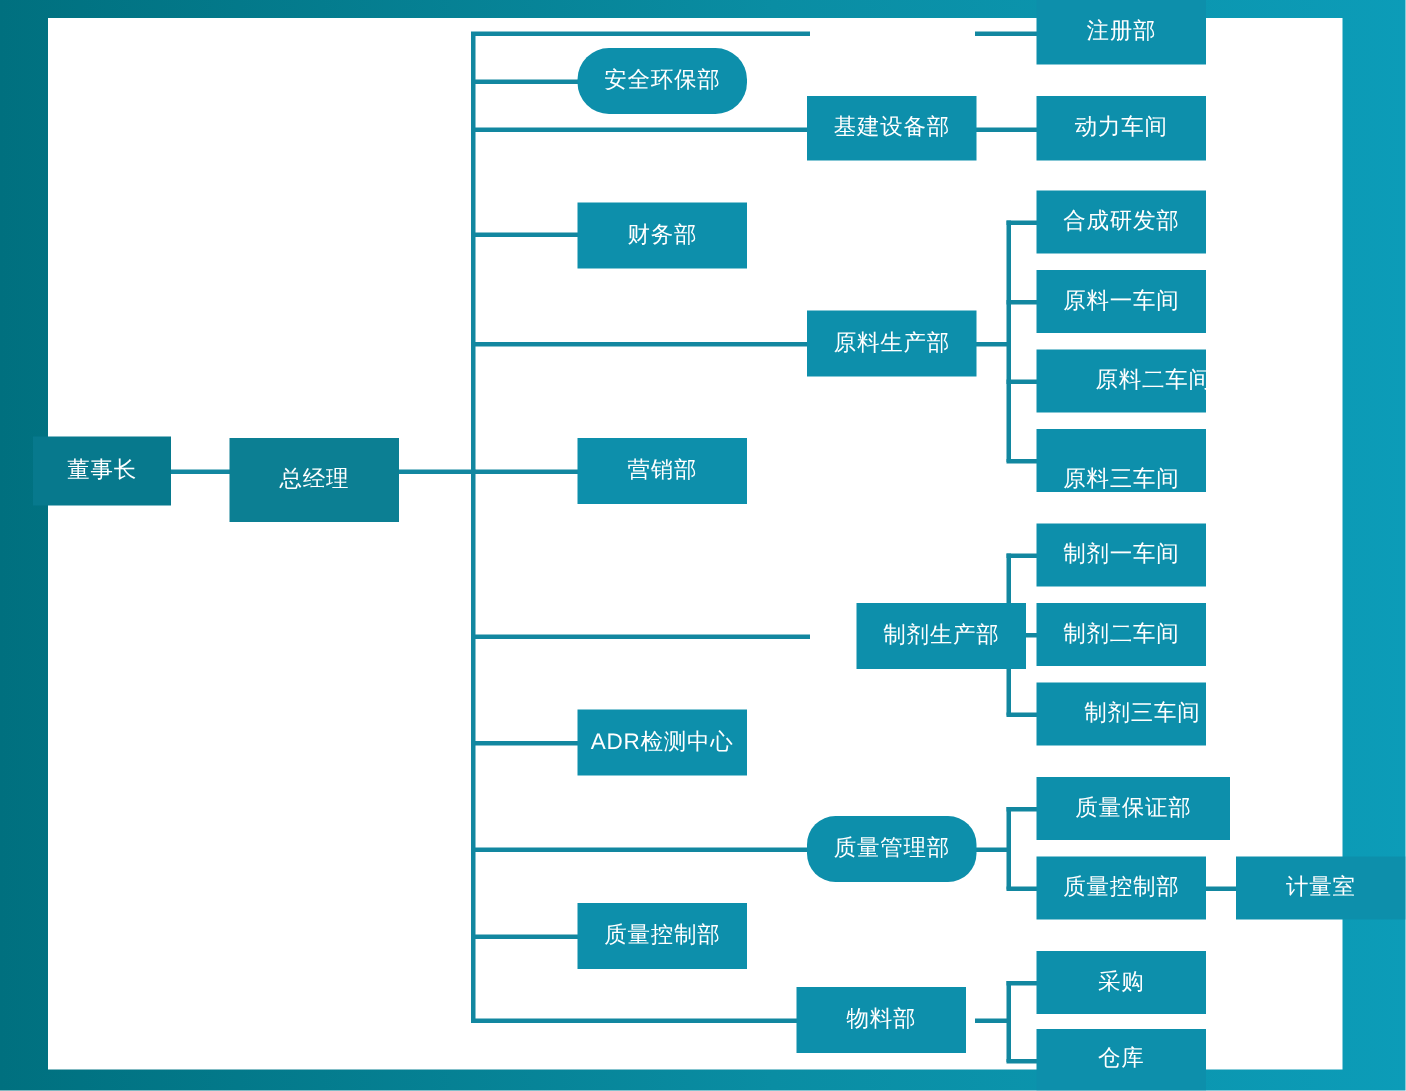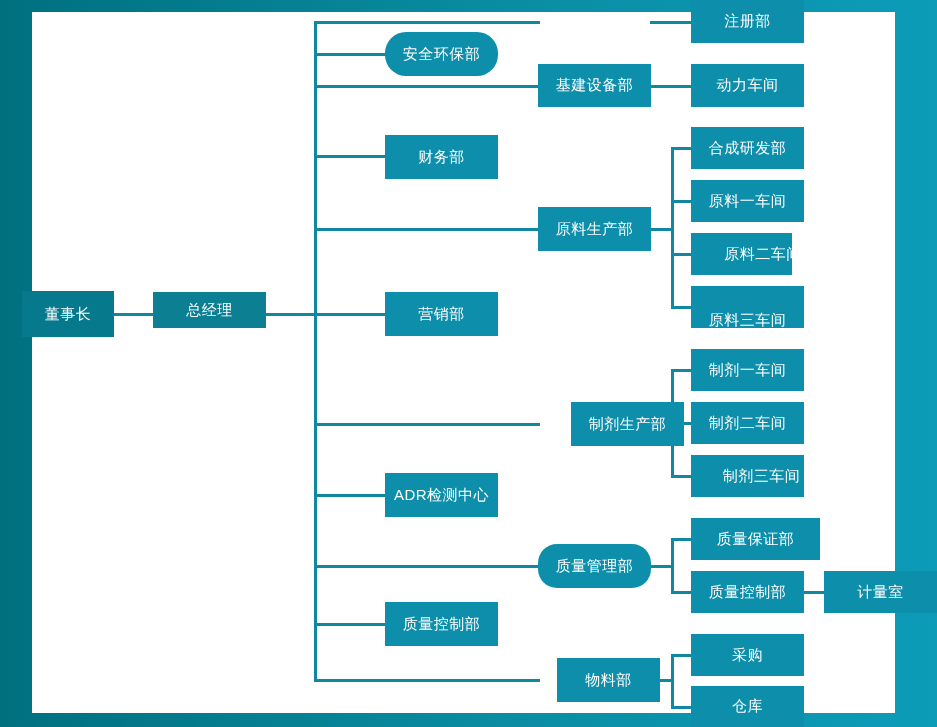--- a/index.html
+++ b/index.html
@@ -118,21 +118,21 @@
 
     <div class="hline" style="left:650px; top:679px; width:24px;"></div>
     <div class="vline" style="left:671px; top:654px; height:54px;"></div>
     <div class="hline" style="left:671px; top:654px; width:22px;"></div>
     <div class="hline" style="left:671px; top:706px; width:22px;"></div>
 
     <div class="node root" style="left:22px; top:291px; width:92px; height:46px;">
       <span>董事长</span>
     </div>
 
-    <div class="node dark" style="left:153px; top:292px; width:113px; height:36px;">
+    <div class="node dark" style="left:153px; top:292px; width:113px; height:56px;">
       <span>总经理</span>
     </div>
 
     <div class="node" style="left:691px; top:0px; width:113px; height:43px;">
       <span>注册部</span>
     </div>
 
     <div class="node" style="left:385px; top:32px; width:113px; height:44px;border-radius:21px;">
       <span>安全环保部</span>
     </div>
@@ -150,21 +150,21 @@
 
     <div class="node" style="left:538px; top:207px; width:113px; height:44px;">
       <span>原料生产部</span>
     </div>
     <div class="node" style="left:691px; top:127px; width:113px; height:42px;">
       <span>合成研发部</span>
     </div>
     <div class="node" style="left:691px; top:180px; width:113px; height:42px;">
       <span>原料一车间</span>
     </div>
-    <div class="node" style="left:691px; top:233px; width:101px; height:42px;padding-left:47px;">
+    <div class="node" style="left:691px; top:233px; width:113px; height:42px;padding-left:47px;">
       <span>原料二车间</span>
     </div>
     <div class="node" style="left:691px; top:286px; width:113px; height:42px;align-items:flex-end;">
       <span>原料三车间</span>
     </div>
 
     <div class="node" style="left:385px; top:292px; width:113px; height:44px;">
       <span>营销部</span>
     </div>
 
@@ -195,21 +195,21 @@
       <span>质量控制部</span>
     </div>
     <div class="node" style="left:824px; top:571px; width:113px; height:42px;">
       <span>计量室</span>
     </div>
 
     <div class="node" style="left:385px; top:602px; width:113px; height:44px;">
       <span>质量控制部</span>
     </div>
 
-    <div class="node" style="left:557px; top:658px; width:103px; height:44px;">
+    <div class="node" style="left:531px; top:658px; width:113px; height:44px;">
       <span>物料部</span>
     </div>
     <div class="node" style="left:691px; top:634px; width:113px; height:42px;">
       <span>采购</span>
     </div>
     <div class="node" style="left:691px; top:686px; width:113px; height:41px;">
       <span>仓库</span>
     </div>
 
   </div>

